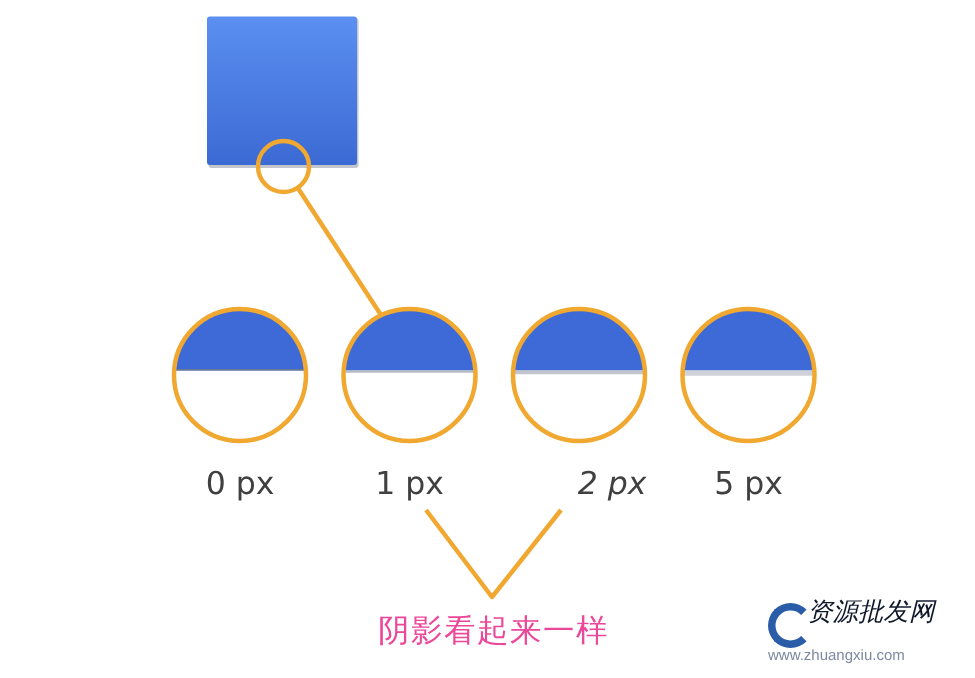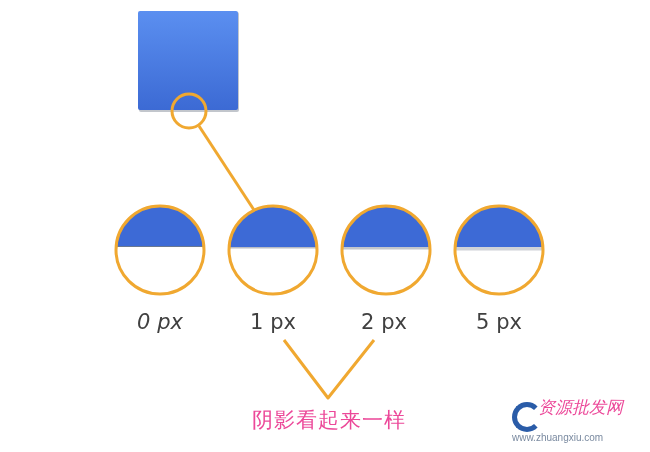--- a/index.html
+++ b/index.html
@@ -1,21 +1,21 @@
 <!DOCTYPE html>
 <html><head>
 <meta charset="utf-8">
 <style>
   html, body { margin: 0; padding: 0; background: #ffffff; }
   body { width: 650px; height: 452px; position: relative; overflow: hidden; font-family: "DejaVu Sans", "Liberation Sans", sans-serif; }
   svg.canvas { position: absolute; left: 0; top: 0; }
   .lbl { position: absolute; font-size: 21px; color: #404040; transform: translateX(-50%); white-space: nowrap; }
   .caption { position: absolute; font-size: 21px; color: #ec4899; transform: translateX(-50%); white-space: nowrap; letter-spacing: 1px; }
   .wm { position: absolute; left: 512px; top: 396px; width: 138px; height: 56px; }
-  .wm-top { position: absolute; left: 26px; top: 0; font-size: 17px; color: #ec4899; font-style: italic; white-space: nowrap; }
+  .wm-top { position: absolute; left: 26px; top: 0; font-size: 17px; color: #0f172a; font-style: italic; white-space: nowrap; }
   .wm-mid { position: absolute; left: 18px; top: 18px; font-size: 15px; color: #e86010; font-weight: bold; font-style: italic; white-space: nowrap; }
   .wm-bot { position: absolute; left: 0; top: 36px; font-size: 10px; color: #7a8aa0; white-space: nowrap; font-family: "Liberation Sans", sans-serif; text-align: right; }
   .wm-logo { position: absolute; left: 0; top: 6px; width: 30px; height: 30px; border-radius: 50%; border: 5px solid #2a5ca8; border-right-color: transparent; box-sizing: border-box; }
 </style>
 </head>
 <body>
 
 <svg class="canvas" width="650" height="452" viewBox="0 0 650 452">
   <defs>
     <linearGradient id="blueGrad" x1="0" y1="0" x2="0" y2="1">
@@ -78,23 +78,23 @@
       <rect x="449" y="200" width="100" height="100" fill="#ffffff"></rect>
       <rect x="449" y="200" width="100" height="47" fill="#3d6ad6"></rect>
       <rect x="449" y="247" width="100" height="3.5" fill="#cfd2d8"></rect>
     </g>
     <circle cx="499" cy="250" r="44" fill="none" stroke="#f0a830" stroke-width="3"></circle>
   </g>
 
   <polyline points="284,340 328,398 374,340" fill="none" stroke="#f0a830" stroke-width="3" stroke-linejoin="round"></polyline>
 </svg>
 
-<div class="lbl" style="left:160px; top:310px;font-style:italic;">0 px</div>
+<div class="lbl" style="left:160px; top:310px;">0 px</div>
 <div class="lbl" style="left:273px; top:310px;">1 px</div>
-<div class="lbl" style="left:384px; top:310px;">2 px</div>
+<div class="lbl" style="left:408px; top:310px;font-style:italic;">2 px</div>
 <div class="lbl" style="left:499px; top:310px;">5 px</div>
 
 <div class="caption" style="left:329px; top:406px;">阴影看起来一样</div>
 
 <div class="wm">
   <div class="wm-logo"></div>
   <div class="wm-top">资源批发网</div>
   <div class="wm-bot">www.zhuangxiu.com</div>
 </div>
 

